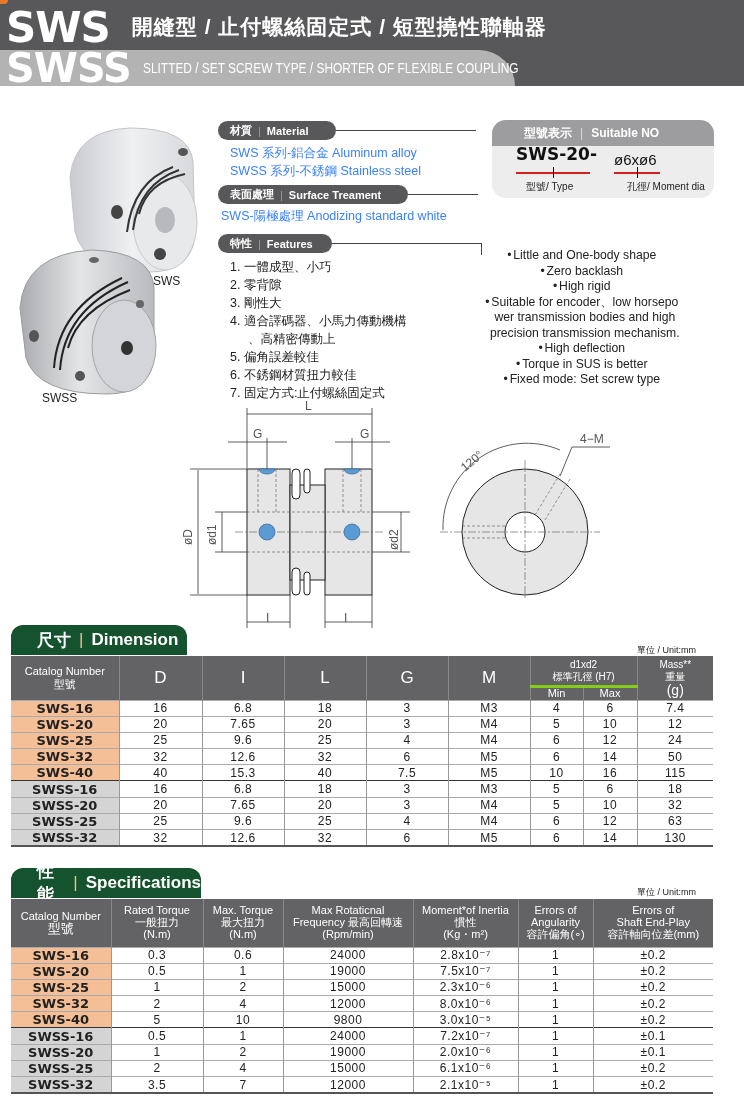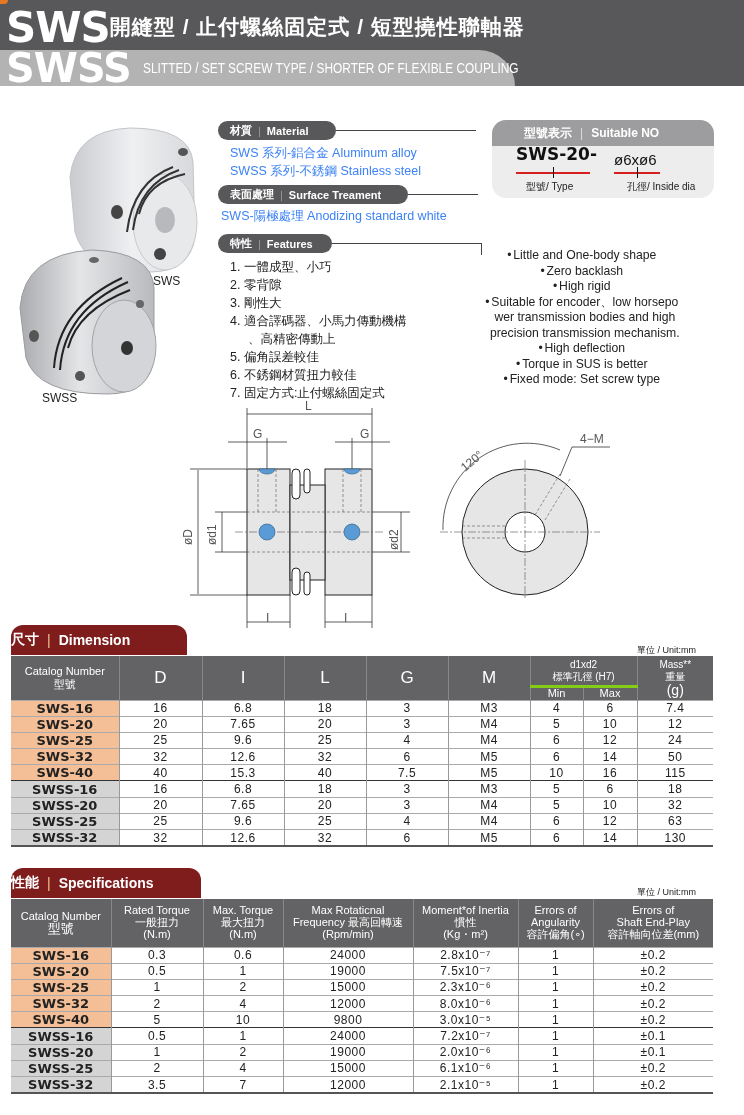--- a/index.html
+++ b/index.html
@@ -3,21 +3,21 @@
 <meta charset="utf-8">
 <style>
   * { box-sizing: border-box; margin: 0; padding: 0; }
   body { width: 744px; height: 1115px; background: #fff; font-family: "Liberation Sans", "DejaVu Sans", sans-serif; color: #222; position: relative; overflow: hidden; }
 
   
   .banner { position: absolute; left: 0; top: 0; width: 744px; height: 86px; background: #58585a; }
   .banner-top-accent { position: absolute; left: 0; top: 0; width: 8px; height: 4px; background: #e87722; border-radius: 0 0 4px 0; }
   .banner-row1 { position: absolute; left: 6px; top: 6px; height: 42px; display: flex; align-items: center; }
   .banner-sws { font-size: 42px; font-weight: 900; color: #fff; letter-spacing: -1px; font-family: "DejaVu Sans", sans-serif; }
-  .banner-zh { font-size: 21px; color: #fff; letter-spacing: 1px; font-weight: bold; }
+  .banner-zh { font-size: 21px; color: #fff; margin-left: 22px; letter-spacing: 1px; font-weight: bold; }
   .banner-row2 { position: absolute; left: 0; top: 50px; width: 515px; height: 36px; background: #b3b3b3; border-radius: 0 40px 0 0; display: flex; align-items: center; padding-left: 6px; }
   .banner-swss { font-size: 40px; font-weight: 900; color: #fff; letter-spacing: -1px; font-family: "DejaVu Sans", sans-serif; }
   .banner-en { font-size: 14px; color: #fff; margin-left: 12px; letter-spacing: 0px; transform: scaleX(0.85); transform-origin: left center; white-space: nowrap; }
 
   
   .photo { position: absolute; }
   .photo-label { position: absolute; font-size: 12px; color: #222; }
 
   
   .pill { position: absolute; height: 19px; background: #58585a; border-radius: 10px; color: #fff; font-size: 11px; font-weight: bold; display: flex; align-items: center; padding: 0 12px; }
@@ -43,21 +43,21 @@
   .feat-zh div { white-space: nowrap; }
   .feat-en { position: absolute; left: 482px; top: 248px; font-size: 12.2px; line-height: 15.5px; color: #222; text-align: center; }
   .feat-en div { white-space: nowrap; }
   .feat-en .b::before { content: "•"; display: inline-block; width: 8px; }
   .feat-en .cont { padding-left: 8px; }
 
   
   .drawing { position: absolute; left: 180px; top: 390px; }
 
   
-  .sec-tab { position: absolute; height: 30px; background: #7f1d1d; border-radius: 12px 12px 0 0; color: #fff; font-size: 14px; font-weight: bold; display: flex; align-items: center; }
+  .sec-tab { position: absolute; height: 30px; background: #14532d; border-radius: 12px 12px 0 0; color: #fff; font-size: 17px; font-weight: bold; display: flex; align-items: center; padding-left: 26px; }
   .sec-tab .sep { margin: 0 8px; color: #f6c08f; font-weight: normal; }
   .unit { position: absolute; font-size: 9px; color: #222; }
 
   
   table.spec { position: absolute; border-collapse: collapse; table-layout: fixed; font-size: 12px; }
   table.spec th { background: #636365; color: #fff; font-weight: normal; text-align: center; border-left: 1px solid #888; line-height: 1.05; vertical-align: middle; }
   table.spec th:first-child { border-left: none; }
   table.spec td { text-align: center; border-left: 1px solid #999; border-top: 1px solid #aaa; height: 16.2px; padding: 0; color: #222; font-size: 12px; letter-spacing: 0.5px; }
   table.spec td.cat { font-weight: bold; font-size: 13px; border-left: none; font-family: "DejaVu Sans", sans-serif; letter-spacing: 0; text-align: center; }
   table.spec tr.sws td.cat { background: #f4bf96; }
@@ -179,21 +179,21 @@
       <span class="sep">|</span>
       <span>Suitable NO</span>
   </div>
   <span class="pno-code">SWS-20-</span>
   <span class="pno-code-dia">ø6xø6</span>
   <div class="pno-red1"></div>
   <div class="pno-red2"></div>
   <div class="pno-tick1"></div>
   <div class="pno-tick2"></div>
   <span class="pno-lbl1">型號/ Type</span>
-  <span class="pno-lbl2">孔徑/ Inside dia</span>
+  <span class="pno-lbl2">孔徑/ Moment dia</span>
 </div>
 
 <svg class="drawing" width="450" height="240" viewBox="0 0 450 240" font-family="Liberation Sans, sans-serif">
   <g stroke="#333" stroke-width="0.8" fill="none">
 
     <line x1="67" y1="24" x2="192" y2="24"></line>
     <line x1="67" y1="18" x2="67" y2="78"></line>
     <line x1="192" y1="18" x2="192" y2="78"></line>
 
     <line x1="48" y1="52" x2="107" y2="52"></line>

